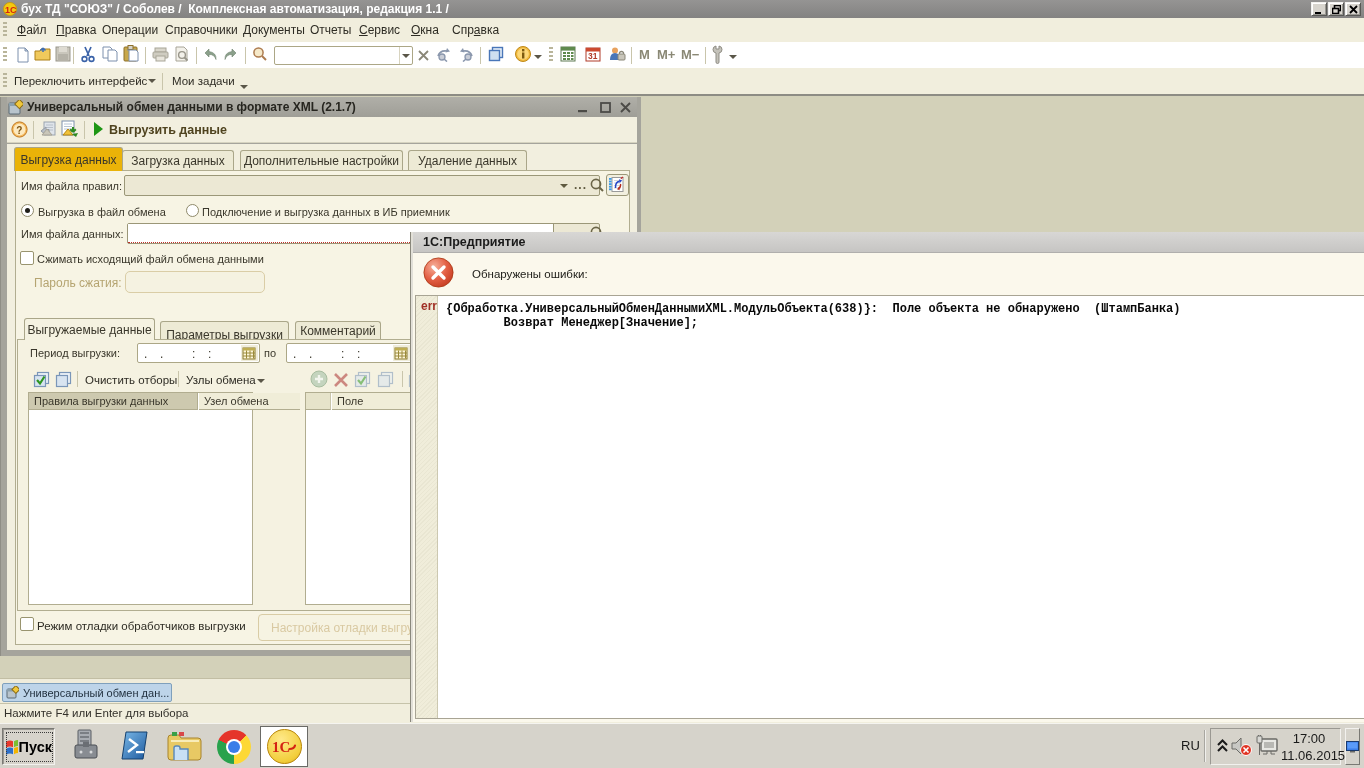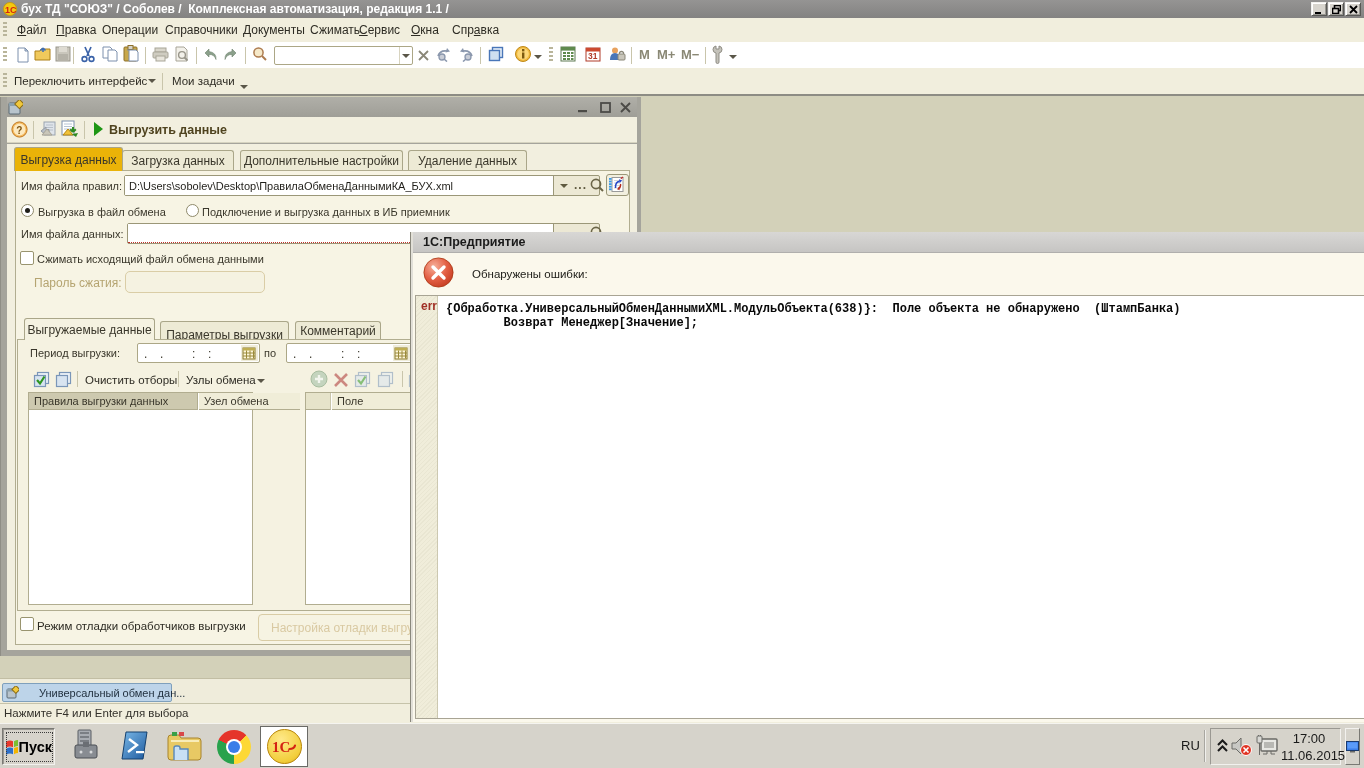--- a/index.html
+++ b/index.html
@@ -62,21 +62,21 @@
  </div>
 </div>
 
 <div class="ap" id="menubar">
  <div class="ap grip" style="left:3px;top:4px;height:16px"></div>
  <div class="ap mi" style="left:17px"><u>Ф</u>айл</div>
  <div class="ap mi" style="left:56px"><u>П</u>равка</div>
  <div class="ap mi" style="left:102px">Операции</div>
  <div class="ap mi" style="left:165px">Справочники</div>
  <div class="ap mi" style="left:243px">Документы</div>
- <div class="ap mi" style="left:310px">Сжимать</div>
+ <div class="ap mi" style="left:310px">Отчеты</div>
  <div class="ap mi" style="left:359px"><u>С</u>ервис</div>
  <div class="ap mi" style="left:411px"><u>О</u>кна</div>
  <div class="ap mi" style="left:452px">Спр<u>а</u>вка</div>
 </div>
 
 <div class="ap" id="toolbar1">
  <div class="ap grip" style="left:3px;top:5px;height:16px"></div>
  <div class="ap" style="left:15px;top:47px;top:5px">
       <svg width="16" height="16">
         <path d="M3 1 h7 l3 3 v11 h-10 z" fill="#fff" stroke="#7d90ad"></path>
@@ -249,20 +249,21 @@
 <div class="ap" id="mainwin"></div>
 <div class="ap" id="mwclient"></div>
 <div class="ap" id="mwtitle">
  <div style="margin-left:1px">
       <svg width="15" height="15">
         <rect x="1" y="3" width="11" height="11" rx="1" fill="#b8c4cc" stroke="#5a6a74"></rect>
         <rect x="1" y="3" width="11" height="3" fill="#8aa0ac"></rect>
         <rect x="8" y="0.5" width="6.5" height="6.5" fill="#f0c83c" stroke="#8a6a14" transform="rotate(45 11 4)"></rect>
       </svg>
     </div>
+ <div style="margin-left:4px;font-weight:bold;color:#26251f;font-size:12px">Универсальный обмен данными в формате XML (2.1.7)</div>
 </div>
 <div class="ap" style="left:578px;top:106px">
     <svg width="10" height="7">
       <rect x="0" y="4" width="9" height="2.2" fill="#4c4b47"></rect>
     </svg>
   </div>
 <div class="ap" style="left:600px;top:102px">
     <svg width="11" height="11">
       <rect x="1" y="1" width="9" height="9" fill="none" stroke="#4c4b47" stroke-width="1.8"></rect>
     </svg>
@@ -308,21 +309,20 @@
 </div>
 
 <div class="ap tab" style="left:122px;top:150px;width:112px;height:21px;padding-top:3px;z-index:1">Загрузка данных</div>
 <div class="ap tab" style="left:240px;top:150px;width:163px;height:21px;padding-top:3px;z-index:1">Дополнительные настройки</div>
 <div class="ap tab" style="left:408px;top:150px;width:119px;height:21px;padding-top:3px;z-index:1">Удаление данных</div>
 <div class="ap box" style="left:15px;top:170px;width:615px;height:475px;z-index:2"></div>
 <div class="ap tab tabact" style="left:14px;top:147px;width:109px;height:24px;padding-top:5px">Выгрузка данных</div>
 
 <div class="ap lbl" style="left:21px;top:180px;z-index:3">Имя файла правил:</div>
 <div class="ap" style="left:124px;top:175px;width:476px;height:21px;border:1px solid #9b9778;border-radius:2px;background:#ece8d4;z-index:3">
- <div style="position:absolute;left:0;top:0;width:429px;height:19px;background:#fff;border-right:1px solid #9b9778;padding:4px 0 0 4px;color:#1f1e19;font-size:11px;white-space:nowrap;overflow:hidden">D:\Users\sobolev\Desktop\ПравилаОбменаДаннымиКА_БУХ.xml</div>
  <div class="caret" style="position:absolute;left:435px;top:8px;border-top-color:#5f5a40"></div>
  <div style="position:absolute;left:449px;top:2px;color:#5f5a40;font-weight:bold;letter-spacing:1px">...</div>
  <div style="position:absolute;left:464px;top:1px">
       <svg width="16" height="16">
         <circle cx="7" cy="7" r="4.6" fill="none" stroke="#6b6548" stroke-width="1.6"></circle>
         <path d="M10.5 10.5 l3.5 3.5" stroke="#6b6548" stroke-width="2"></path>
       </svg>
     </div>
 </div>
 <div class="ap" style="left:606px;top:174px;width:23px;height:22px;border:1px solid #9b9778;border-radius:3px;background:#f2efdf;z-index:3">
@@ -466,21 +466,21 @@
 
 <div class="ap" style="left:0;top:678px;width:1364px;height:25px;background:#efecdb;border-top:1px solid #c2bea4"></div>
 <div class="ap" style="left:2px;top:683px;width:170px;height:19px;background:#bdd4e9;border:1px solid #7fa0bc;border-radius:2px;display:flex;align-items:center;z-index:1">
  <div style="margin-left:3px">
       <svg width="13" height="13">
         <rect x="1" y="3" width="9" height="9" rx="1" fill="#b8c4cc" stroke="#5a6a74"></rect>
         <rect x="1" y="3" width="9" height="2.5" fill="#8aa0ac"></rect>
         <rect x="7" y="0.5" width="5.5" height="5.5" fill="#f0c83c" stroke="#8a6a14" transform="rotate(45 9.5 3.5)"></rect>
       </svg>
     </div>
- <div style="margin-left:20px;color:#1f2e3c;font-size:11px;white-space:nowrap">Универсальный обмен дан...</div>
+ <div style="margin-left:4px;color:#1f2e3c;font-size:11px;white-space:nowrap">Универсальный обмен дан...</div>
 </div>
 <div class="ap" style="left:0;top:703px;width:1364px;height:20px;background:#f1eedd;border-top:1px solid #c6c3aa"></div>
 <div class="ap" style="left:4px;top:707px;color:#33312b;z-index:1;font-size:11.5px">Нажмите F4 или Enter для выбора</div>
 
 <div class="ap" id="dialog" style="left:411px;top:232px;width:953px;height:490px;background:#fbf8ec;border-left:2px solid #e2e0d8;box-shadow:-1px 0 0 #8a887c;z-index:10">
  <div style="position:absolute;left:0;top:0;width:953px;height:21px;background:linear-gradient(#d8d7d5,#c6c5c3);border-bottom:1px solid #b0afad"></div>
  <div style="position:absolute;left:10px;top:3px;font-weight:bold;font-size:12.5px;color:#1a1a1a">1С:Предприятие</div>
  <div style="position:absolute;left:10px;top:25px">
       <svg width="31" height="31">
         <defs>

